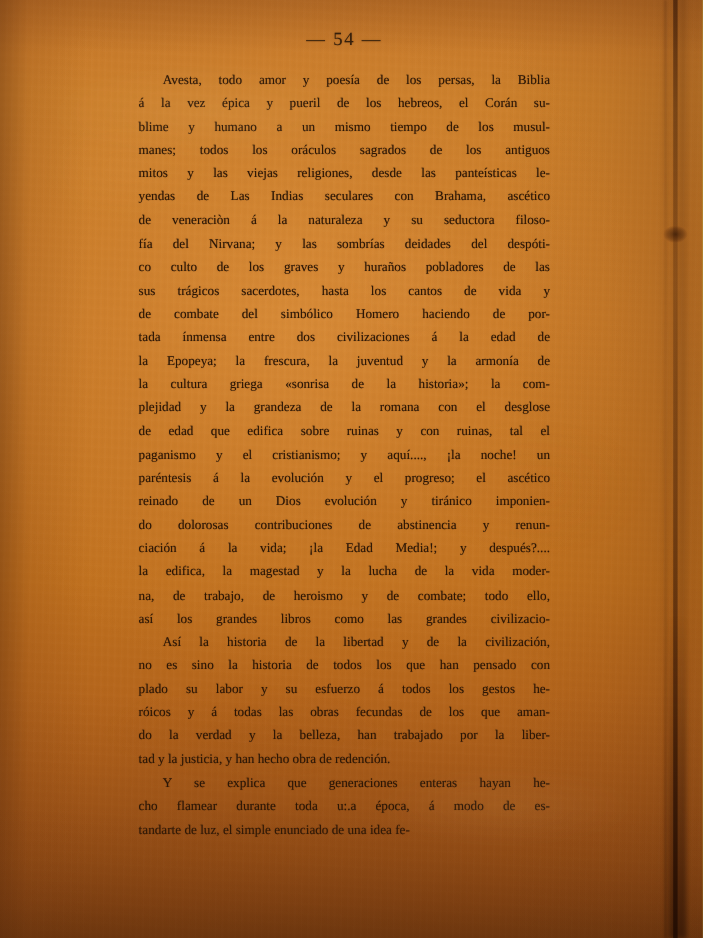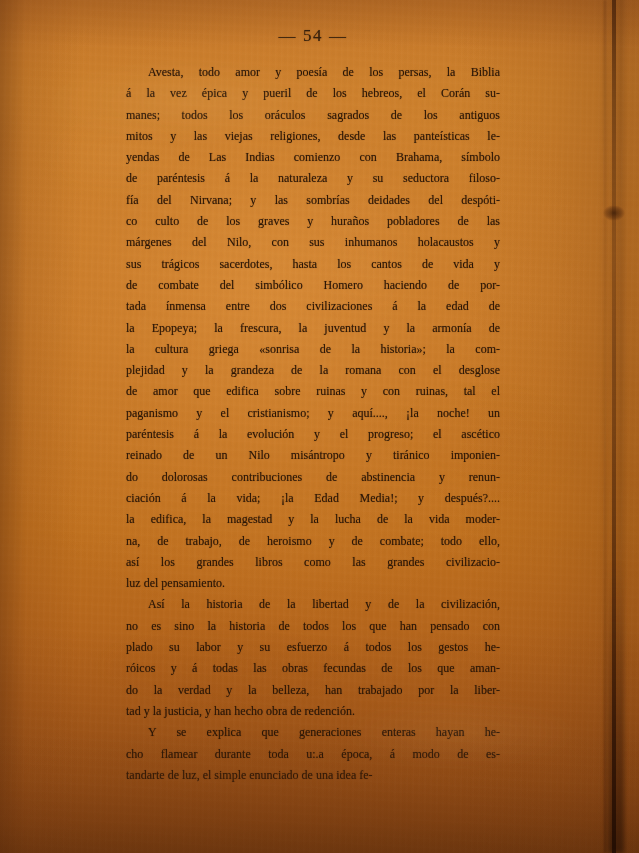--- a/index.html
+++ b/index.html
@@ -259,43 +259,42 @@
   <div class="vignette"></div>
 
   <div class="content">
 
     <div class="folio">— 54 —</div>
 
     <div class="body-text">
       <p class="para" id="p0">
           <span class="line indent">Avesta, todo amor y poesía de los persas, la Biblia</span>
           <span class="line">á la vez épica y pueril de los hebreos, el Corán su-</span>
+          <span class="line">blime y  humano a un mismo  tiempo  de  los  musul-</span>
           <span class="line">manes; todos los  oráculos sagrados de los antiguos</span>
           <span class="line">mitos y las  viejas religiones, desde las  panteísticas le-</span>
-          <span class="line">yendas de Las  Indias comienzo con Brahama, símbolo</span>
-          <span class="line">de paréntesis á la naturaleza y  su seductora filoso-</span>
+          <span class="line">yendas de Las  Indias seculares con Brahama, ascético</span>
+          <span class="line">de veneraciòn á la naturaleza y  su seductora filoso-</span>
           <span class="line">fía del Nirvana; y las sombrías  deidades del despóti-</span>
           <span class="line">co culto de los  graves y huraños pobladores  de  las</span>
-          <span class="line">márgenes del Nilo, con sus inhumanos holacaustos y</span>
           <span class="line">sus  trágicos sacerdotes, hasta  los cantos de vida y</span>
           <span class="line">de combate  del simbólico Homero haciendo de por-</span>
           <span class="line">tada ínmensa entre dos  civilizaciones á la  edad  de</span>
           <span class="line">la Epopeya; la frescura, la juventud y la armonía de</span>
           <span class="line">la cultura griega «sonrisa  de  la historia»;  la com-</span>
           <span class="line">plejidad y la grandeza de la romana con el desglose</span>
-          <span class="line">de amor que edifica sobre ruinas y con ruinas, tal el</span>
+          <span class="line">de edad que edifica sobre ruinas y con ruinas, tal el</span>
           <span class="line">paganismo y el cristianismo; y aquí...., ¡la noche!  un</span>
           <span class="line">paréntesis  á la evolución y el progreso; el ascético</span>
-          <span class="line">reinado  de un Nilo misántropo y tiránico imponien-</span>
+          <span class="line">reinado  de un Dios evolución y tiránico imponien-</span>
           <span class="line">do dolorosas contribuciones de abstinencia y renun-</span>
           <span class="line">ciación  á la vida; ¡la Edad  Media!; y después?....</span>
           <span class="line">la edifica, la magestad y la lucha de la vida moder-</span>
           <span class="line">na, de trabajo, de heroismo y de combate; todo ello,</span>
           <span class="line">así los grandes  libros como las grandes  civilizacio-</span>
-          <span class="line last">luz del pensamiento.</span>
         </p>
       <p class="para" id="p1">
           <span class="line indent">Así la historia de  la libertad  y  de la civilización,</span>
           <span class="line">no  es sino la historia de todos  los que han pensado  con</span>
           <span class="line">plado su labor y su esfuerzo á todos los gestos  he-</span>
           <span class="line">róicos y á todas las obras fecundas  de los  que aman-</span>
           <span class="line">do la verdad y la belleza, han trabajado por la liber-</span>
           <span class="line last">tad y la justicia, y han hecho obra de redención.</span>
         </p>
       <p class="para" id="p2">

